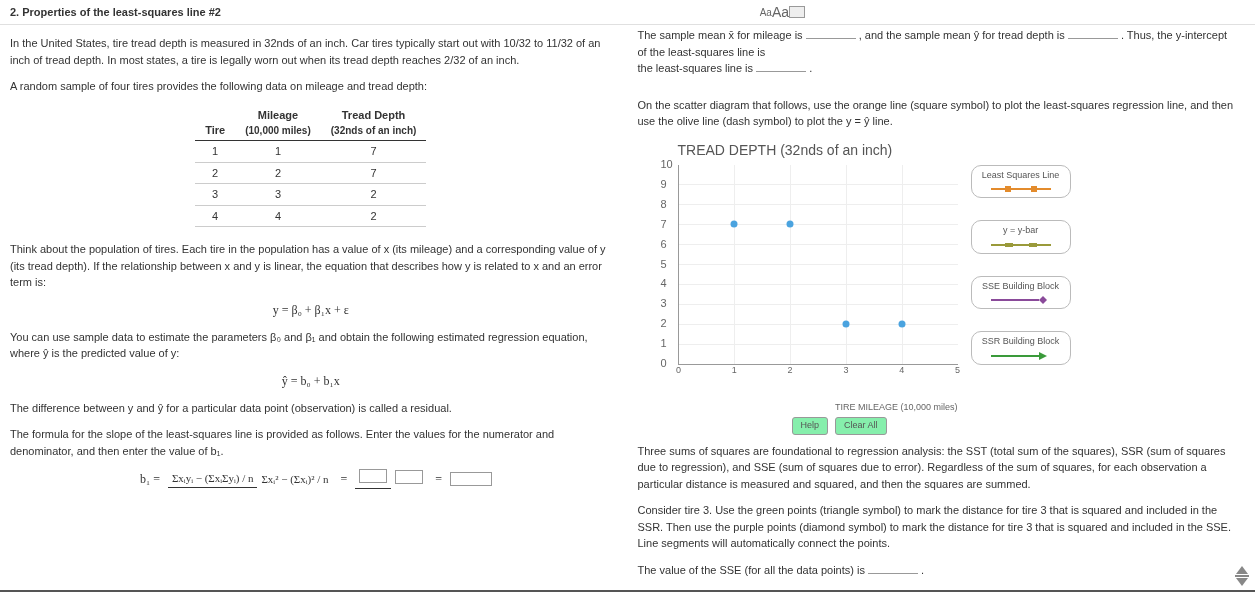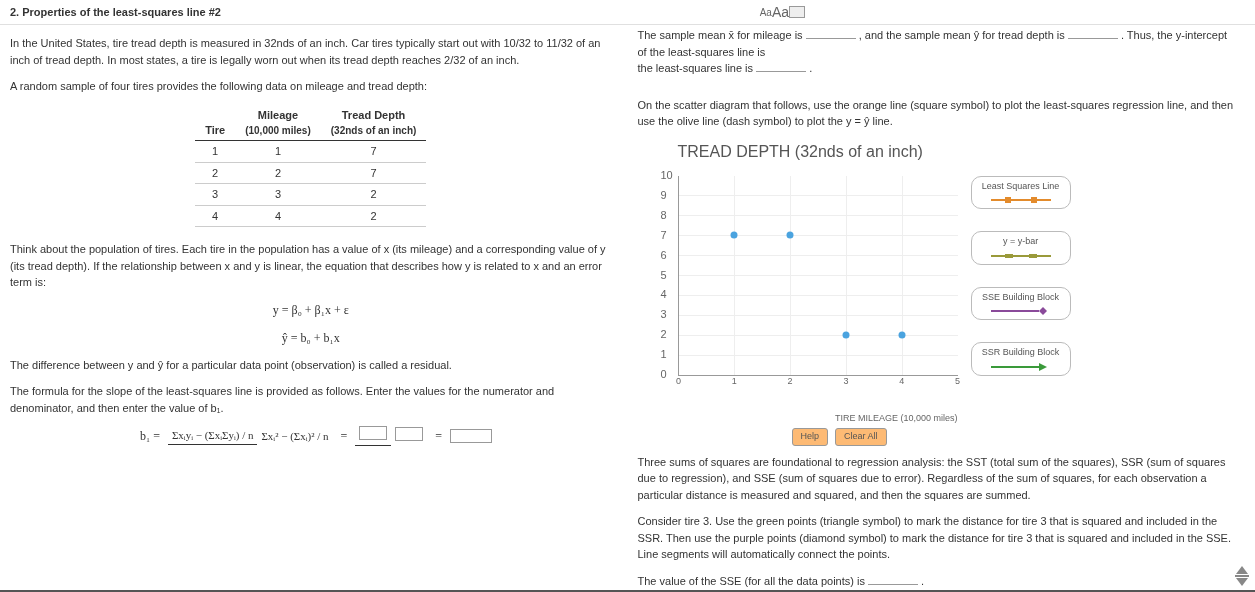--- a/index.html
+++ b/index.html
@@ -68,36 +68,36 @@
   }
   .eq-center { text-align: center; margin: 10px 0; font-family: 'Times New Roman', serif; font-size:12px;}
   .formula-row { display:flex; align-items:center; gap:8px; margin-top:8px; font-family:'Times New Roman',serif; font-size:12px; justify-content:flex-start; padding-left:130px;}
   .frac { display:inline-flex; flex-direction:row; align-items:center; font-size:11px;}
   .frac .num { border-bottom:1px solid #333; padding:0 4px;}
   .frac .den { padding:0 4px;}
   .input-box { display:inline-block; width:28px; height:14px; border:1px solid #999; background:#fff;}
   .input-box.long { width:42px;}
   
   .chart-wrap { position:relative; width:480px; margin:8px 0 8px 0;}
-  .chart-title { font-size:16px; color:#555; margin-bottom:12px; padding-left:40px;}
+  .chart-title { font-size:14px; color:#555; margin-bottom:4px; padding-left:40px;}
   .chart-area {
     position:relative; width:280px; height:200px; border-left:1px solid #999; border-bottom:1px solid #999;
     margin-left:40px; background:
       repeating-linear-gradient(to right, transparent, transparent 55px, #eee 55px, #eee 56px),
       repeating-linear-gradient(to top, transparent, transparent 19px, #eee 19px, #eee 20px);
     display:inline-block; vertical-align:top;
   }
   .legend { display:inline-block; vertical-align:top; margin-left:10px; font-size:9px;}
   .legend-box { border:1px solid #bbb; border-radius:10px; padding:3px 8px; margin-bottom:22px; text-align:center; color:#555; min-width:100px;}
   .legend-sym { margin-top:2px; height:10px;}
   .ytick { position:absolute; left:-18px; font-size:11px; color:#666; transform:translateY(50%);}
   .xtick { position:absolute; bottom:-14px; font-size:9px; color:#666; transform:translateX(-50%);}
   .xlabel { text-align:right; font-size:9px; color:#666; margin-left:40px; width:280px; margin-top:14px;}
   .pt { position:absolute; width:7px; height:7px; border-radius:50%; background:#4aa3df; transform:translate(-50%,50%);}
-  .btn-sm { display:inline-block; border:1px solid #999; border-radius:3px; padding:1px 8px; font-size:9px; background:#fdba74; color:#555; margin-left:4px;}
+  .btn-sm { display:inline-block; border:1px solid #999; border-radius:3px; padding:1px 8px; font-size:9px; background:#86efac; color:#555; margin-left:4px;}
   .chart-btns { margin-left:150px; margin-top:2px;}
   .scroll-ind { position:absolute; right:4px; bottom:4px; width:18px;}
   .scroll-ind div { width:0;height:0; margin:1px auto;}
   .tri-up { border-left:6px solid transparent; border-right:6px solid transparent; border-bottom:8px solid #888;}
   .tri-dn { border-left:6px solid transparent; border-right:6px solid transparent; border-top:8px solid #888;}
   .bottom-border { position:absolute; bottom:0; left:0; right:0; height:2px; background:#555;}
 </style>
 </head>
 <body>
 
@@ -143,20 +143,21 @@
         <tr>
             <td>4</td>
             <td>4</td>
             <td>2</td>
           </tr>
       </tbody>
     </table>
 
     <p>Think about the population of tires. Each tire in the population has a value of x (its mileage) and a corresponding value of y (its tread depth). If the relationship between x and y is linear, the equation that describes how y is related to x and an error term is:</p>
     <div class="eq-center">y   =   β₀ + β₁x + ε</div>
+    <p>You can use sample data to estimate the parameters β₀ and β₁ and obtain the following estimated regression equation, where ŷ is the predicted value of y:</p>
     <div class="eq-center">ŷ   =   b₀ + b₁x</div>
     <p><span>The difference between y and ŷ for a particular data point (observation) is called a residual.</span></p>
     <p>The formula for the slope of the least-squares line is provided as follows. Enter the values for the numerator and denominator, and then enter the value of b₁.</p>
 
     <div class="formula-row">
       <span>b₁   =</span>
       <span class="frac">
         <span class="num">Σxᵢyᵢ − (ΣxᵢΣyᵢ) / n</span>
         <span class="den">Σxᵢ² − (Σxᵢ)² / n</span>
       </span>

